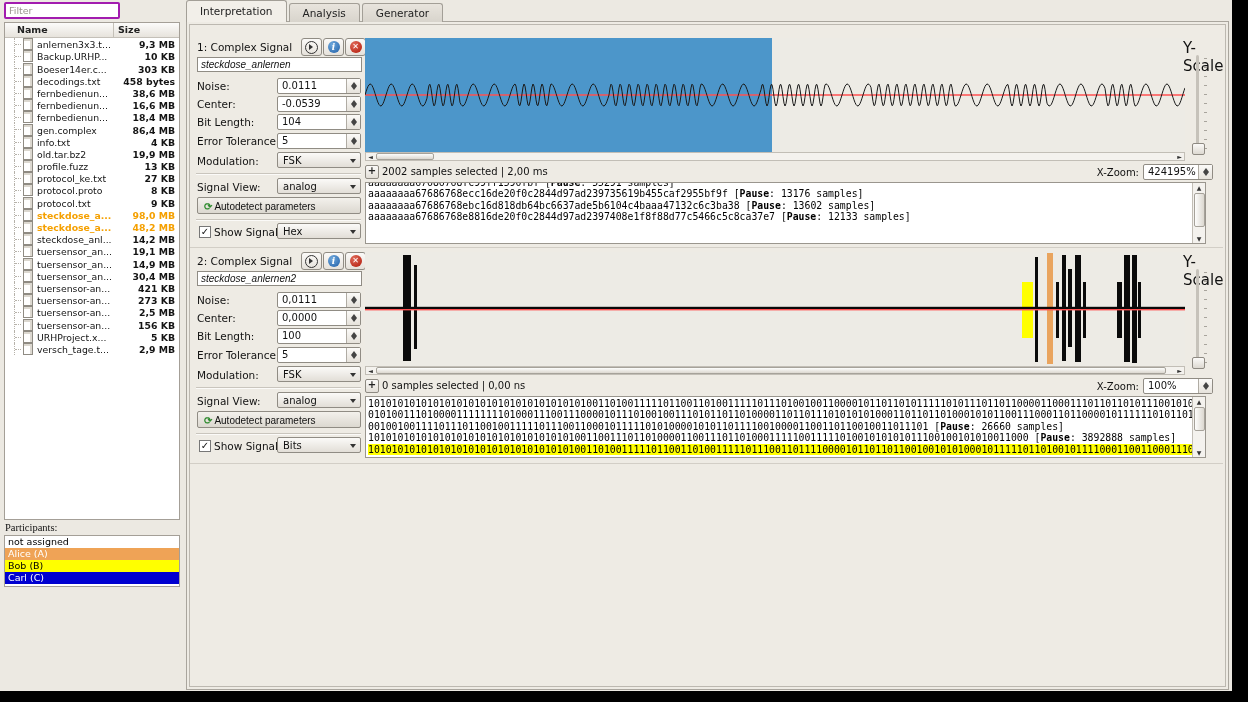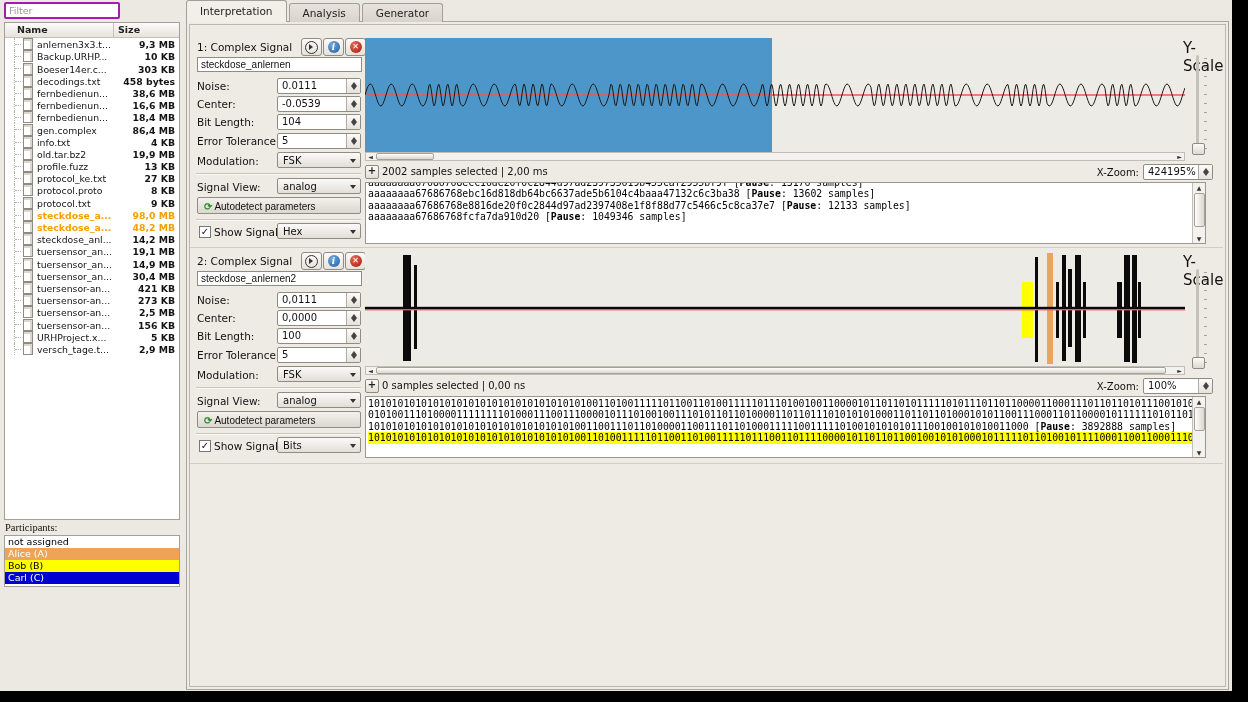--- a/index.html
+++ b/index.html
@@ -42,21 +42,21 @@
   .icon-btn{position:absolute;width:19px;height:16px;border:1px solid #908c84;border-radius:3px;
     background:linear-gradient(#fbfaf8,#e6e2db);display:flex;align-items:center;justify-content:center;}
   .play-glyph{width:11px;height:11px;border:1.4px solid #333;border-radius:50%;position:relative;}
   .play-glyph::after{content:"";position:absolute;left:3.4px;top:2.6px;border-left:4px solid #333;
     border-top:3px solid transparent;border-bottom:3px solid transparent;}
   .info-glyph{width:12px;height:12px;border-radius:50%;background:radial-gradient(circle at 35% 30%,#6fa8dc,#1f5fa8);
     color:#fff;font:bold italic 9px "DejaVu Serif",serif;text-align:center;line-height:12px;}
   .close-glyph{width:12px;height:12px;border-radius:50%;background:radial-gradient(circle at 35% 30%,#e06a5a,#b01808);
     color:#fff;font:bold 8px "DejaVu Sans",sans-serif;text-align:center;line-height:12px;}
   .name-input{position:absolute;left:197px;width:157px;height:13px;border:1px solid #908c84;background:#fff;
-    font-size:10px;color:#111;padding:0 3px;}
+    font-size:10px;color:#111;padding:0 3px;font-style:italic;}
   .row-label{position:absolute;left:197px;font-size:10.5px;color:#111;}
   .spin{position:absolute;left:277px;width:84px;height:16px;border:1px solid #908c84;border-radius:2px;
     background:#fff;box-sizing:border-box;}
   .spin-val{position:absolute;left:4px;top:1px;font-size:10px;color:#111;}
   .spin-btns{position:absolute;right:0;top:0;bottom:0;width:13px;border-left:1px solid #b0aca4;
     background:linear-gradient(#fbfaf8,#e6e2db);}
   .tri-up{position:absolute;left:3.5px;top:3px;border-left:3px solid transparent;border-right:3px solid transparent;
     border-bottom:4px solid #444;}
   .tri-dn{position:absolute;left:3.5px;bottom:3px;border-left:3px solid transparent;border-right:3px solid transparent;
     border-top:4px solid #444;}
@@ -350,24 +350,24 @@
   <div class="xzoom-label" style="left:1089px;top:167px">X-Zoom:</div>
   <div class="spin xzoom" style="top:164px">
     <span class="spin-val">424195%</span>
     <span class="spin-btns">
         <i class="tri-up"></i>
         <i class="tri-dn"></i>
       </span>
   </div>
   <div class="proto" style="top:182px">
     <div class="proto-inner" id="proto1" style="margin-top:-6px">
+        <div class="pline">aaaaaaaa67686768fc99ff1590fbf [<b>Pause</b>: 55291 samples]</div>
         <div class="pline">aaaaaaaa67686768ecc16de20f0c2844d97ad239735619b455caf2955bf9f [<b>Pause</b>: 13176 samples]</div>
         <div class="pline">aaaaaaaa67686768ebc16d818db64bc6637ade5b6104c4baaa47132c6c3ba38 [<b>Pause</b>: 13602 samples]</div>
         <div class="pline">aaaaaaaa67686768e8816de20f0c2844d97ad2397408e1f8f88d77c5466c5c8ca37e7 [<b>Pause</b>: 12133 samples]</div>
-        <div class="pline">aaaaaaaa67686768fcfa7da910d20 [<b>Pause</b>: 1049346 samples]</div>
       </div>
     <div class="vscroll">
       <div class="vs-arrow" style="top:0">▲</div>
       <div class="vs-thumb" style="top:10px;height:32px"></div>
       <div class="vs-arrow" style="bottom:0">▼</div>
     </div>
   </div>
 
   <div class="sig-title" style="top:255px">2: Complex Signal</div>
   <div class="icon-btn" style="left:301px;top:252px">
@@ -468,20 +468,21 @@
     <span class="spin-val">100%</span>
     <span class="spin-btns">
         <i class="tri-up"></i>
         <i class="tri-dn"></i>
       </span>
   </div>
   <div class="proto" style="top:396px">
     <div class="proto-inner" id="proto2" style="margin-top:1px">
         <div class="pline">10101010101010101010101010101010101010011010011111011001101001111101110100100110000101101101011111010111011011000011000111011011010111001010001111010110100110011100100110001001100010011000</div>
         <div class="pline">01010011101000011111111010001110011100001011101001001110101101101000011011011101010101000110110110100010101100111000110110000101111110101101001100100000011001001101000100010001</div>
+        <div class="pline">00100100111101110110010011111011100110001011111010100001010110111100100001100110110010011011101 [<b>Pause</b>: 26660 samples]</div>
         <div class="pline">1010101010101010101010101010101010100110011101101000011001110110100011111001111101001010101011100100101010011000 [<b>Pause</b>: 3892888 samples]</div>
         <div class="pline yellow">10101010101010101010101010101010101001101001111101100110100111110111001101111000010110110110010010101000101111101101001011110001100110001110111010110100110011110101110011001111010111001</div>
       </div>
     <div class="vscroll">
       <div class="vs-arrow" style="top:0">▲</div>
       <div class="vs-thumb" style="top:10px;height:22px"></div>
       <div class="vs-arrow" style="bottom:0">▼</div>
     </div>
   </div>
 </div>

